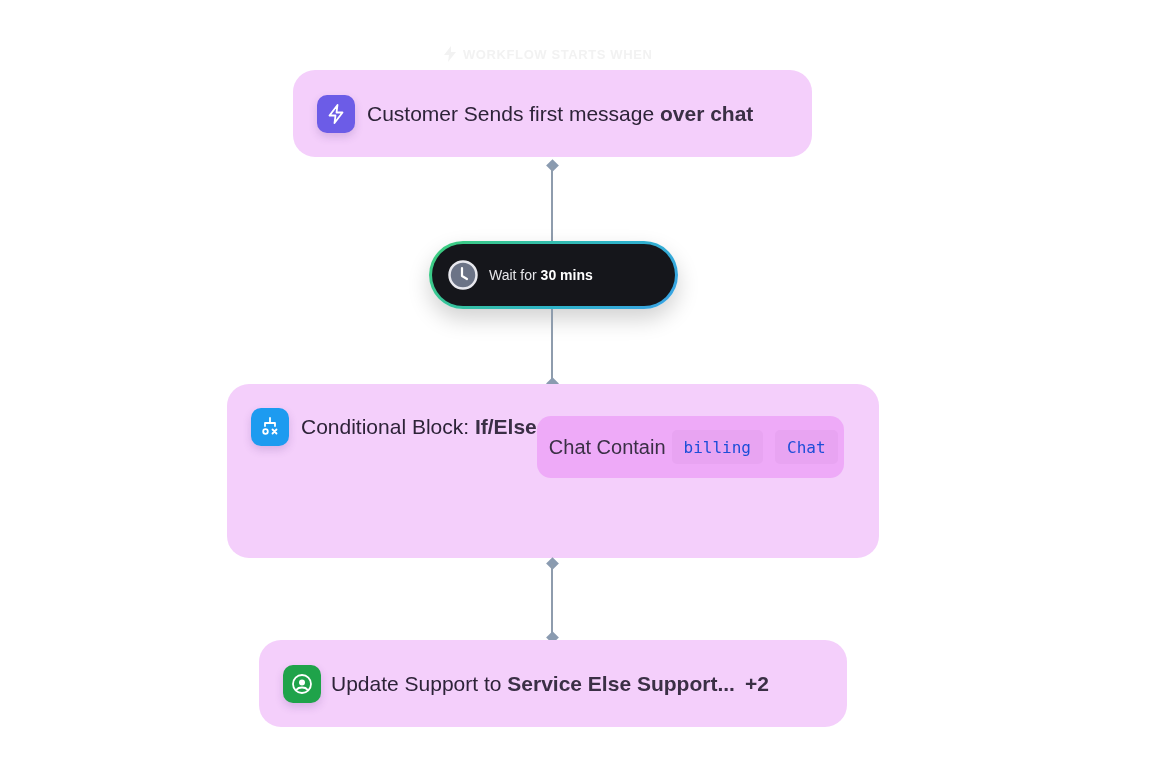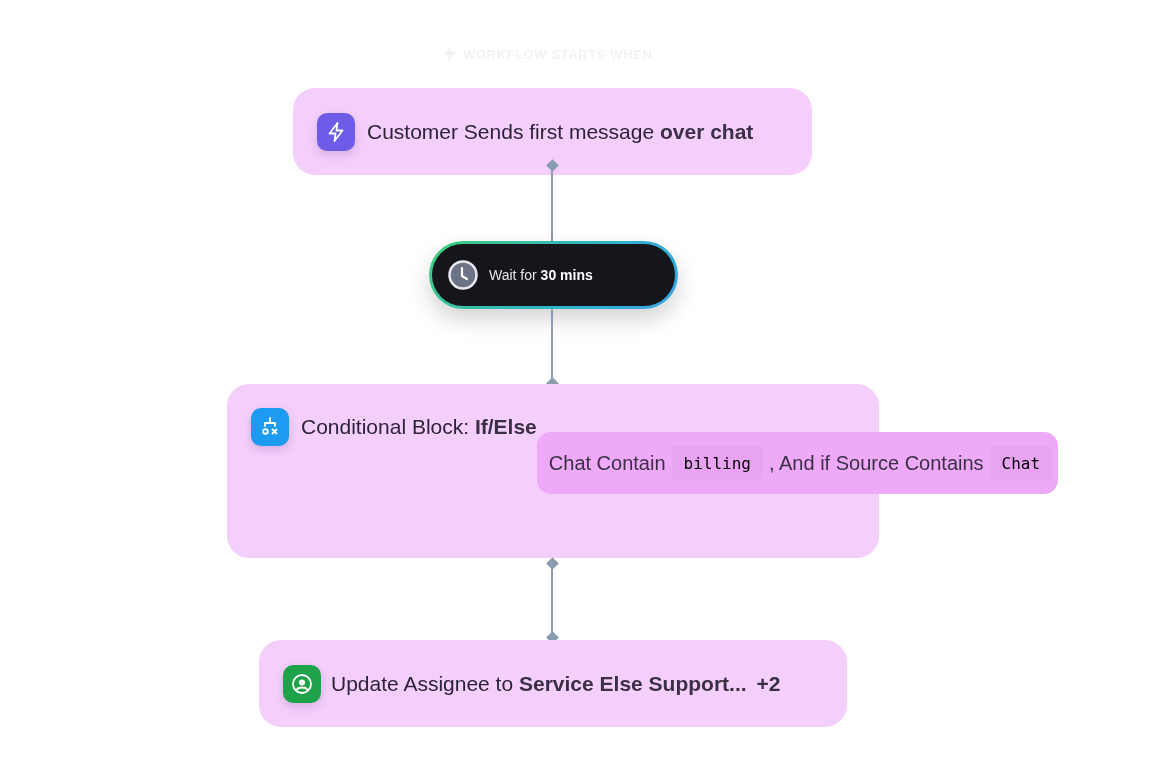--- a/index.html
+++ b/index.html
@@ -30,21 +30,21 @@
     .card-text b { font-weight: 700; color: #3a2f45; }
 
     .icon-box {
       width: 38px; height: 38px; border-radius: 10px;
       display: flex; align-items: center; justify-content: center;
       box-shadow: 0 4px 8px rgba(80,40,120,0.18);
       flex: 0 0 auto;
     }
     .icon-box svg { width: 24px; height: 24px; }
 
-    #trigger-card { left: 293px; top: 88px; width: 519px; height: 87px; padding-left: 24px; }
+    #trigger-card { left: 293px; top: 70px; width: 519px; height: 87px; padding-left: 24px; }
     #trigger-card .icon-box { background: #6c5ce7; margin-right: 12px; }
 
     #wait-pill {
       position: absolute; left: 429px; top: 241px; width: 249px; height: 68px;
       border-radius: 34px;
       background: linear-gradient(135deg, #3ecf7a 0%, #2eb3c9 60%, #3aa2e6 100%);
       padding: 3px;
       box-shadow: 0 10px 22px rgba(0,0,0,0.18);
     }
     #wait-pill .inner {
@@ -56,31 +56,31 @@
     #wait-pill .txt { color: #e6e6ea; font-size: 14px; white-space: nowrap; }
     #wait-pill .txt b { color: #ffffff; font-weight: 700; }
 
     #condition-card {
       left: 227px; top: 384px; width: 652px; height: 174px;
       flex-direction: row; align-items: stretch; padding: 24px 24px 0 24px;
     }
     #condition-card .head { display: flex; align-items: center; height: 38px; }
     #condition-card .icon-box { background: #1d9bf0; margin-right: 12px; }
     #condition-card .rule {
-      margin-top: 24px; height: 62px; border-radius: 14px;
+      margin-top: 8px; height: 62px; border-radius: 14px;
       background: #eeaaf8;
       display: flex; align-items: center; padding-left: 12px;
       font-size: 20px; color: #3a2f45; white-space: nowrap; text-align: center;
     }
     .chip {
       display: inline-flex; align-items: center; height: 34px;
       padding: 0 12px; margin: 0 6px;
       background: #e8a4f2; border-radius: 5px;
       font-family: "DejaVu Sans Mono", "Liberation Mono", monospace;
-      font-size: 16px; color: #000000;
+      font-size: 16px; color: #1d4ed8;
     }
 
     #action-card { left: 259px; top: 640px; width: 588px; height: 87px; padding-left: 24px; }
     #action-card .icon-box { background: #1fa34a; margin-right: 10px; }
     #action-card .more { margin-left: 10px; font-weight: 700; font-size: 21px; color: #3a2f45; }
 
     .connector { position: absolute; width: 2px; background: #8e9cad; left: 551px; }
     .diamond {
       position: absolute; width: 9px; height: 9px; background: #8a9bb0;
       transform: rotate(45deg); left: 548px;
@@ -130,34 +130,33 @@
           <path d="M12 3 V8 M7 11 V8 H17 V11" fill="none" stroke="#ffffff" stroke-width="1.8" stroke-linecap="round" stroke-linejoin="round"></path>
           <circle cx="7.5" cy="16.5" r="2.3" fill="none" stroke="#ffffff" stroke-width="1.8"></circle>
           <path d="M14.5 14.5 L18.5 18.5 M18.5 14.5 L14.5 18.5" stroke="#ffffff" stroke-width="1.8" stroke-linecap="round"></path>
         </svg>
       </div>
       <span class="card-text"><span>Conditional Block: </span><b>If/Else</b></span>
     </div>
     <div class="rule">
       <span>Chat Contain</span>
       <span class="chip">billing</span>
-      <span>, And if Source Contains</span>
       <span class="chip">Chat</span>
     </div>
   </div>
 
   <div class="diamond" style="top:559px;"></div>
   <div class="connector" style="top:564px; height:72px;"></div>
   <div class="diamond" style="top:633px;"></div>
 
   <div class="card" id="action-card">
     <div class="icon-box">
       <svg viewBox="0 0 24 24">
         <circle cx="12" cy="12" r="9" fill="none" stroke="#ffffff" stroke-width="1.8"></circle>
         <circle cx="12" cy="10.5" r="3" fill="#ffffff"></circle>
         <path d="M6.8 17.5 C8.5 14.8 15.5 14.8 17.2 17.5" fill="none" stroke="#ffffff" stroke-width="1.8" stroke-linecap="round"></path>
       </svg>
     </div>
-    <span class="card-text"><span>Update Assignee to </span><b>Service Else Support...</b></span>
+    <span class="card-text"><span>Update Support to </span><b>Service Else Support...</b></span>
     <span class="more">+2</span>
   </div>
 
 </div>
 
 </body></html>

